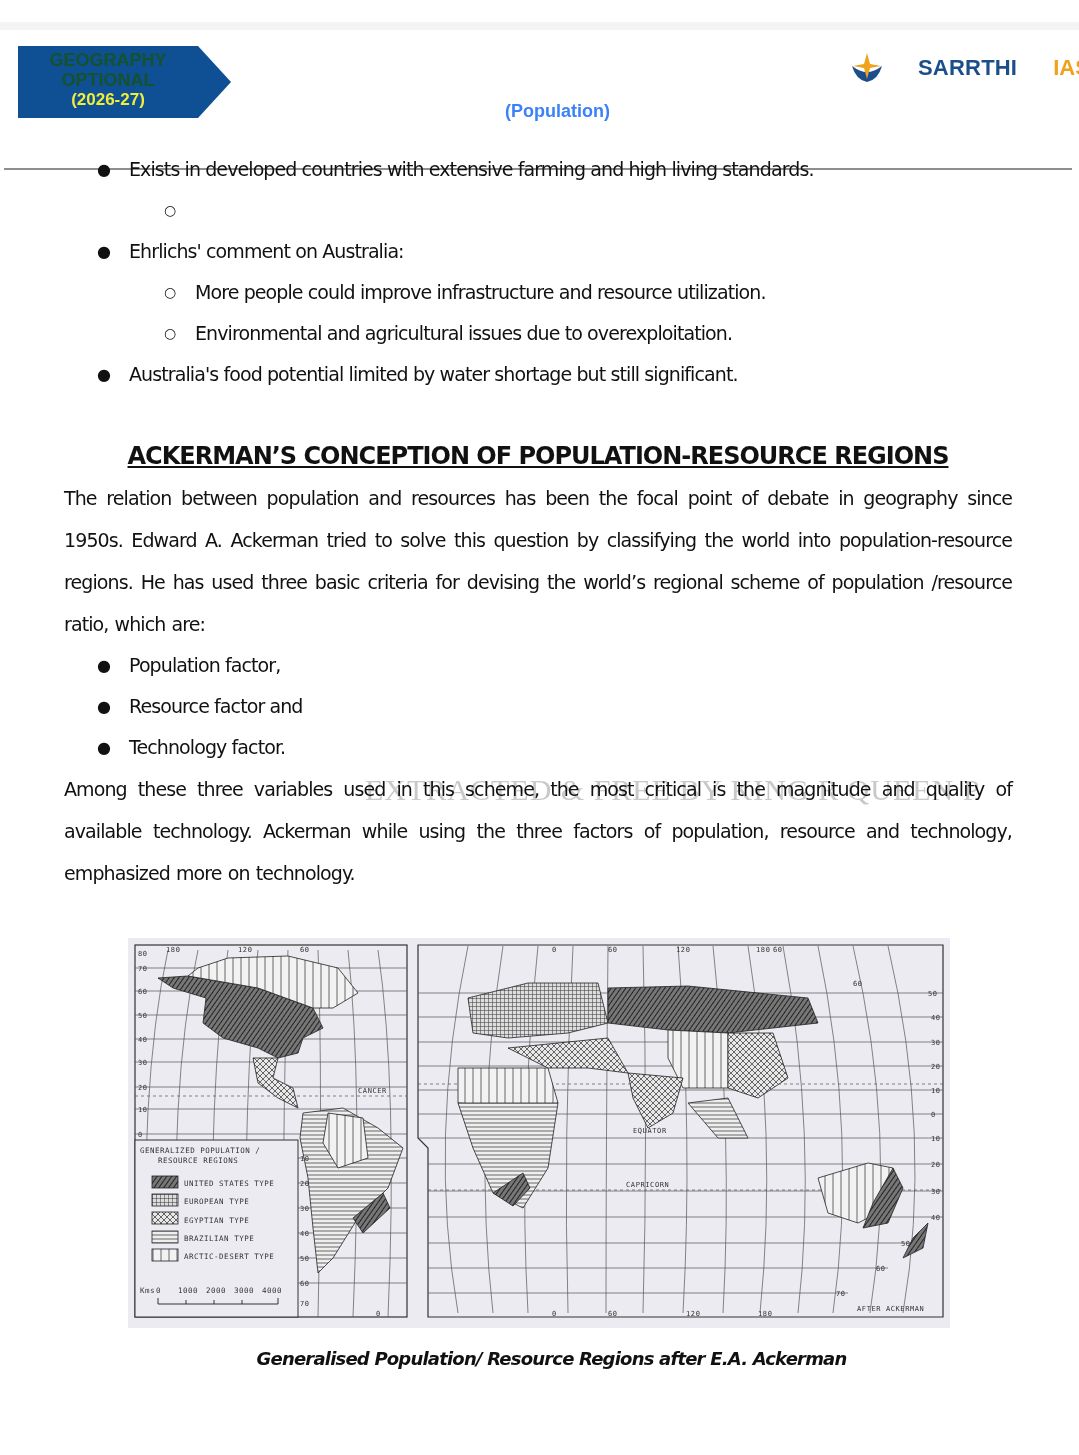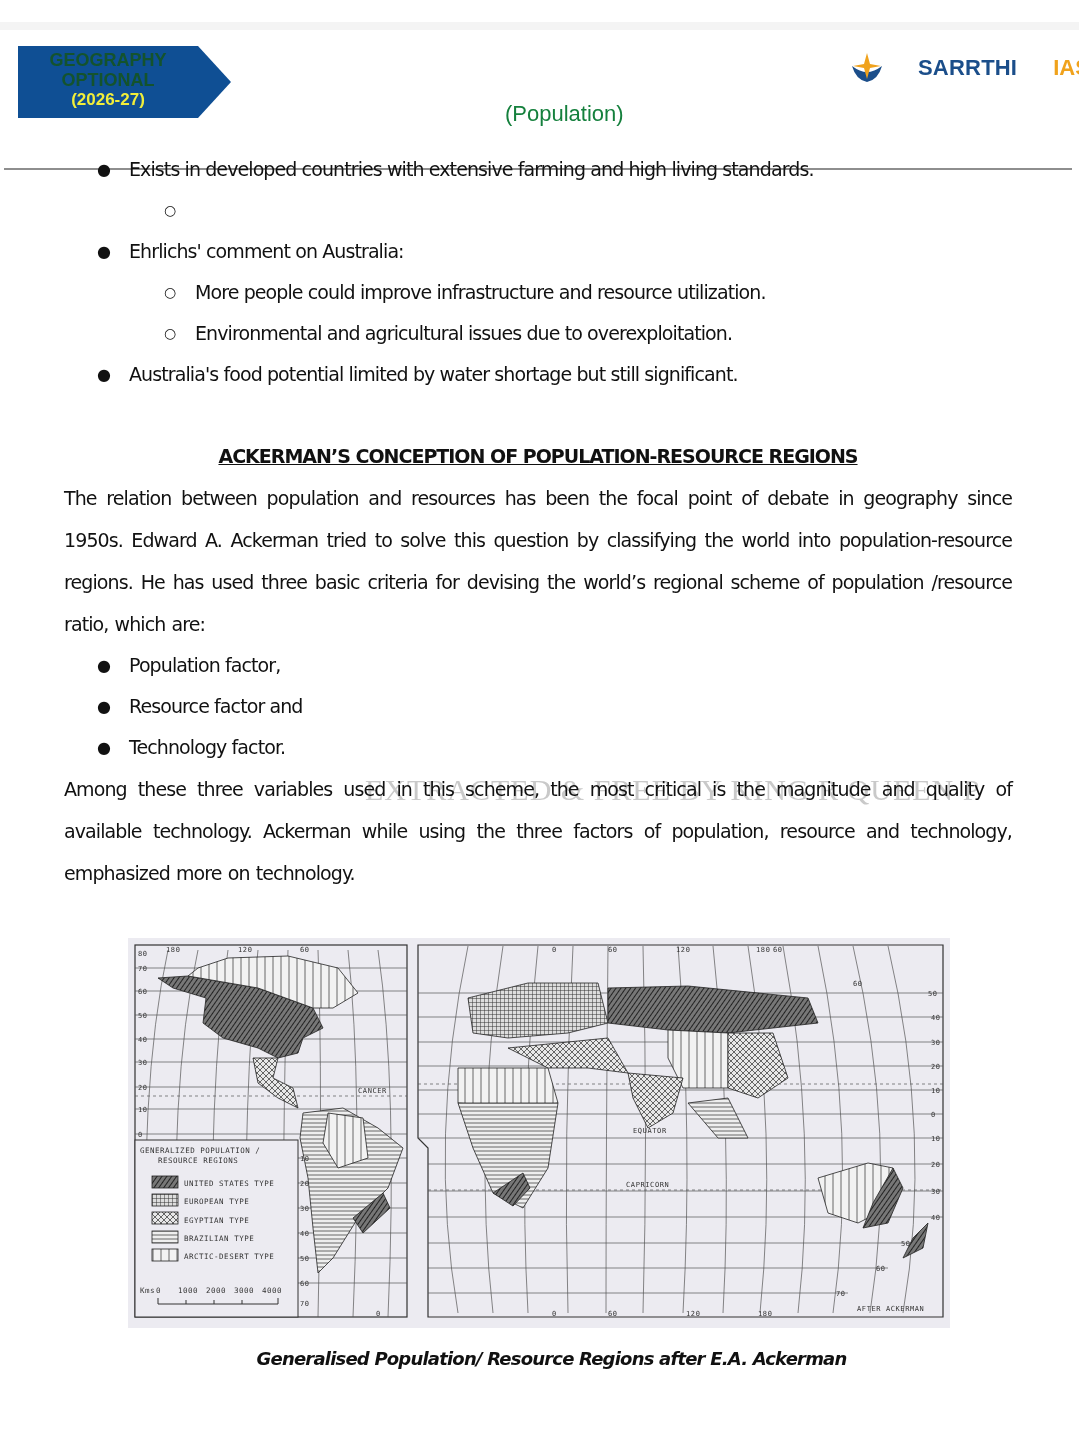--- a/index.html
+++ b/index.html
@@ -17,34 +17,34 @@
       position: absolute; left: 0; top: 4px; width: 180px; text-align: center;
       font-family: "Liberation Sans", sans-serif; font-weight: bold; line-height: 20px;
     }
     .badge-line1, .badge-line2 { display: block; color: #14532d; font-size: 18px; }
     .badge-line3 { display: block; color: #f1ee3a; font-size: 17px; }
     .logo { position: absolute; left: 850px; top: 22px; height: 32px; display: flex; align-items: center; gap: 30px; }
     .logo-icon { width: 34px; height: 32px; margin-right: 4px; }
     .logo-brand { font-weight: bold; font-size: 22px; color: #1b4e8a; letter-spacing: 0.2px; }
     .logo-accent { font-weight: bold; font-size: 22px; color: #f0a21c; margin-left: 6px; text-align: center; }
     .subject {
-      position: absolute; left: 505px; top: 71px; font-size: 22px; font-weight: normal; color: #15803d;
+      position: absolute; left: 505px; top: 71px; font-size: 18px; font-weight: bold; color: #3b82f6;
     }
     .header-rule { position: absolute; left: 4px; top: 138px; width: 1068px; height: 2px; background: #8e8e8e; }
 
     .content { position: absolute; left: 64px; top: 149px; width: 948px; }
     .content, .content * { font-family: "DejaVu Sans", sans-serif; }
     .line { font-size: 19px; line-height: 41px; height: 41px; letter-spacing: -0.9px; white-space: nowrap; }
     .bullet { position: relative; padding-left: 65px; }
     .bullet .dot { position: absolute; left: 33px; top: 0; font-size: 16px; }
     .sub { position: relative; padding-left: 131px; }
     .sub .dot { position: absolute; left: 100px; top: 0; font-size: 14px; }
     .gap { height: 41px; }
     .heading {
-      text-align: center; font-weight: bold; text-decoration: underline; font-size: 19px;
+      text-align: center; font-weight: bold; text-decoration: underline; font-size: 24px;
       line-height: 41px; height: 41px; letter-spacing: -1px;
     }
     .para { font-size: 19px; line-height: 42px; text-align: justify; text-align-last: left; letter-spacing: -0.9px; word-spacing: 1px; }
     .watermark {
       position: absolute; left: 365px; top: 773px; font-family: "Liberation Serif", serif;
       font-size: 30px; color: #c9c9c9; letter-spacing: 1px; white-space: nowrap; z-index: 0;
     }
     .map-figure {
       position: absolute; left: 128px; top: 938px; width: 822px; height: 390px;
       background: #ecebf1;

